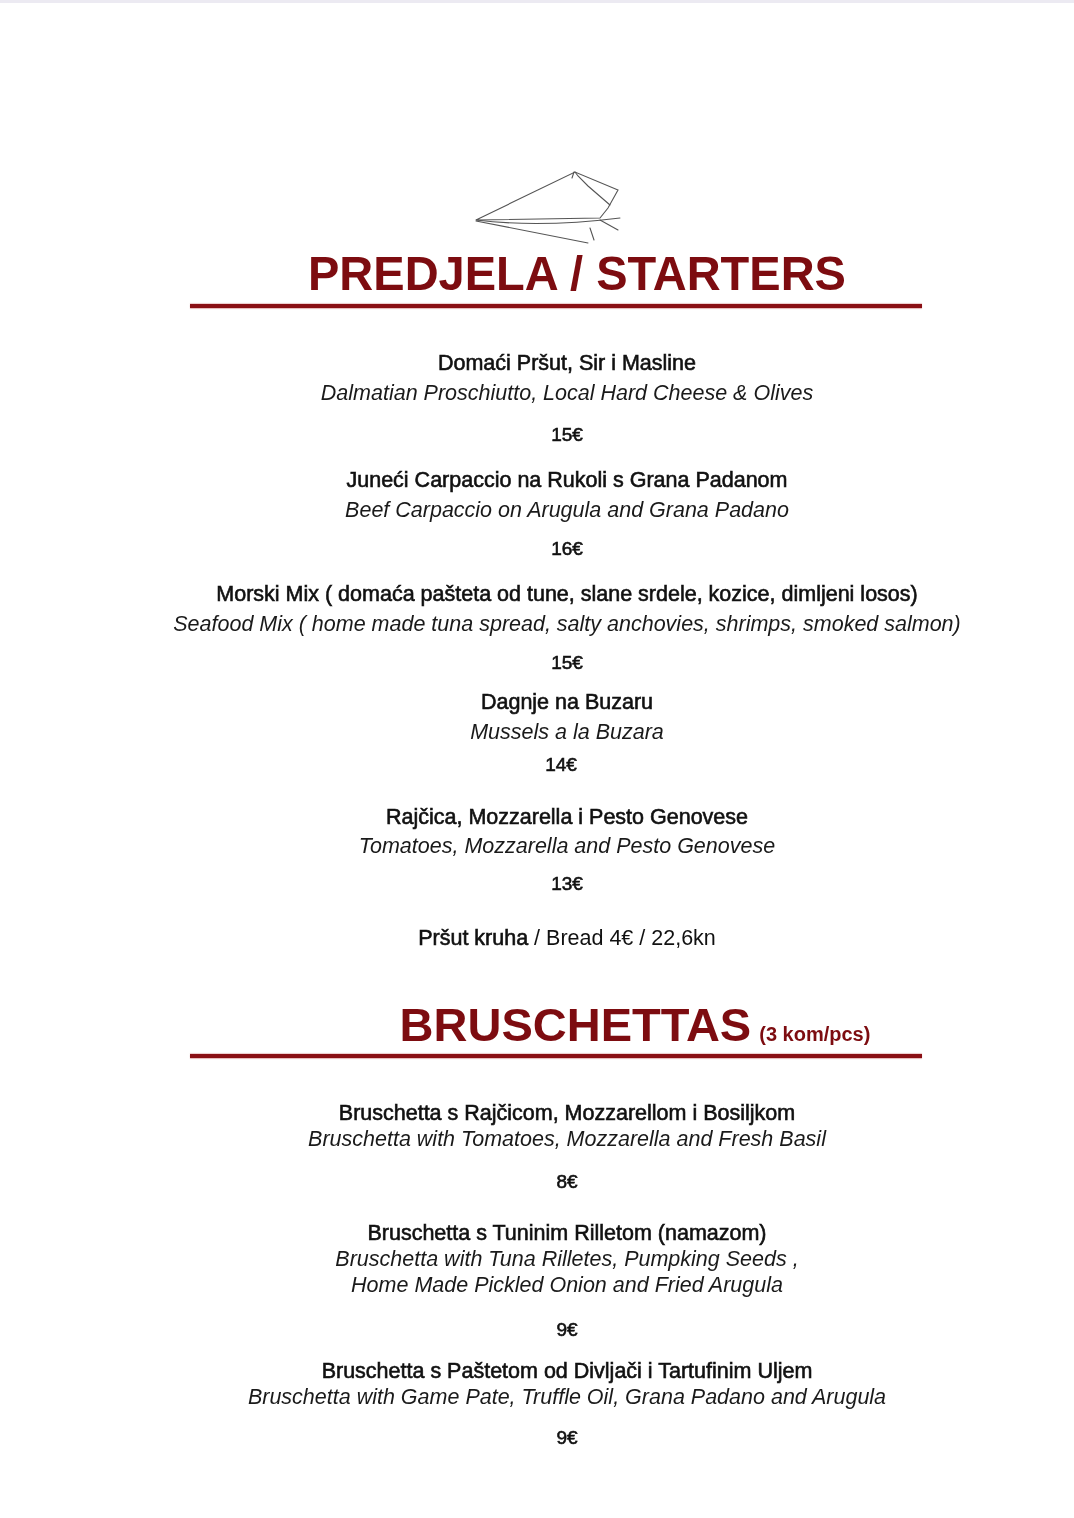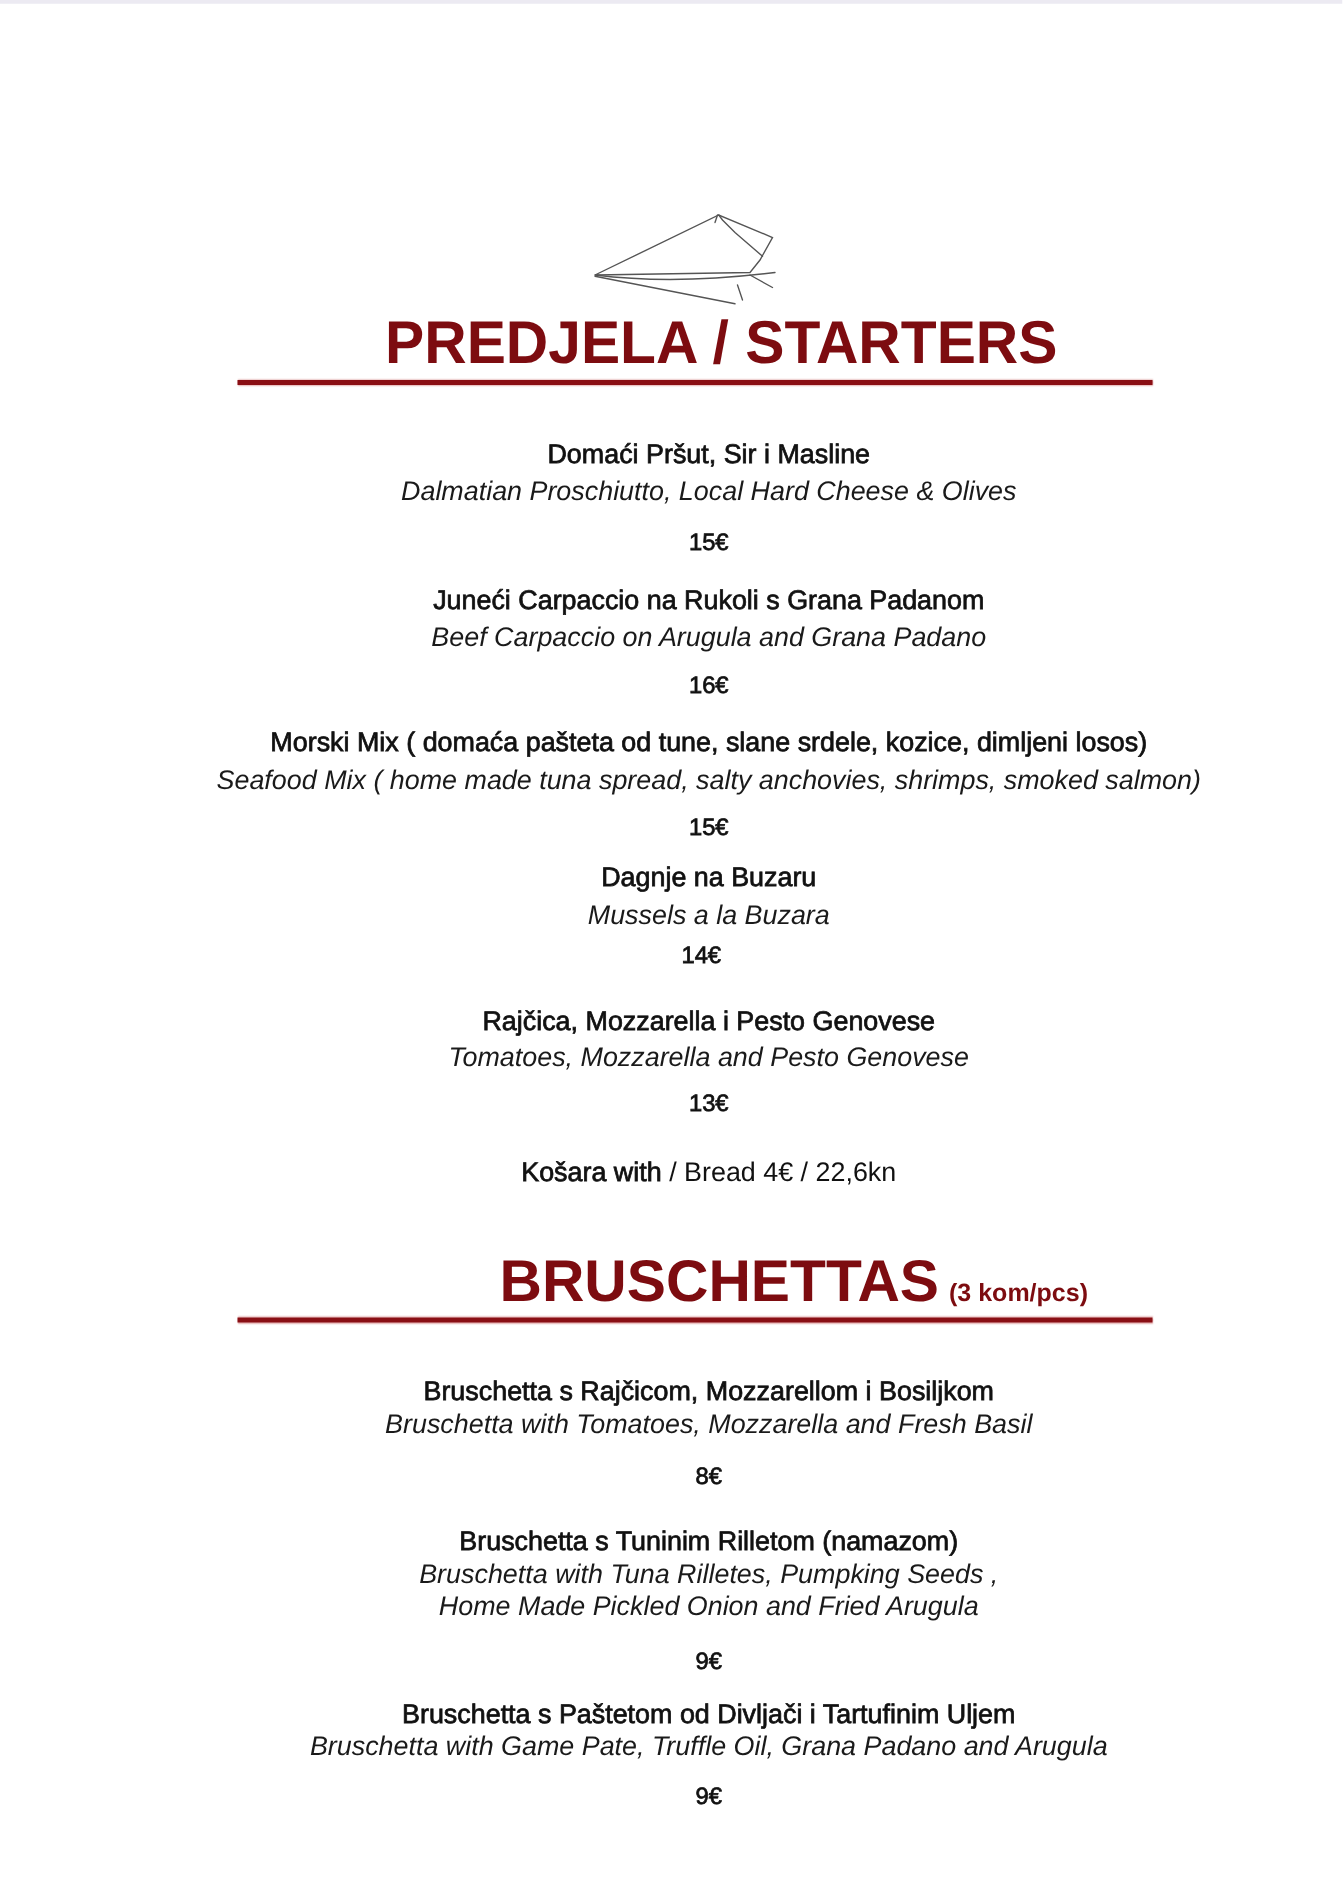--- a/index.html
+++ b/index.html
@@ -122,21 +122,21 @@
   <div class="item-line price" style="top:752px; left:-6px;">14€</div>
 </div>
 
 <div>
   <div class="item-line name" style="top:804px;">Rajčica, Mozzarella i Pesto Genovese</div>
   <div class="item-line desc" style="top:833px;">Tomatoes, Mozzarella and Pesto Genovese</div>
   <div class="item-line price" style="top:871px;">13€</div>
 </div>
 
 <div class="item-line" style="top:925px;">
-  <span class="bold">Košara with</span><span> / Bread 4€ / 22,6kn</span>
+  <span class="bold">Pršut kruha</span><span> / Bread 4€ / 22,6kn</span>
 </div>
 
 <div class="section-title title-bruschettas"><span>BRUSCHETTAS</span><span class="sub">(3 kom/pcs)</span></div>
 <div class="rule rule-2"></div>
 
 <div>
   <div class="item-line name" style="top:1100px;">Bruschetta s Rajčicom, Mozzarellom i Bosiljkom</div>
   <div class="item-line desc" style="top:1126px;">Bruschetta with Tomatoes, Mozzarella and Fresh Basil</div>
   <div class="item-line price" style="top:1169px;">8€</div>
 </div>

